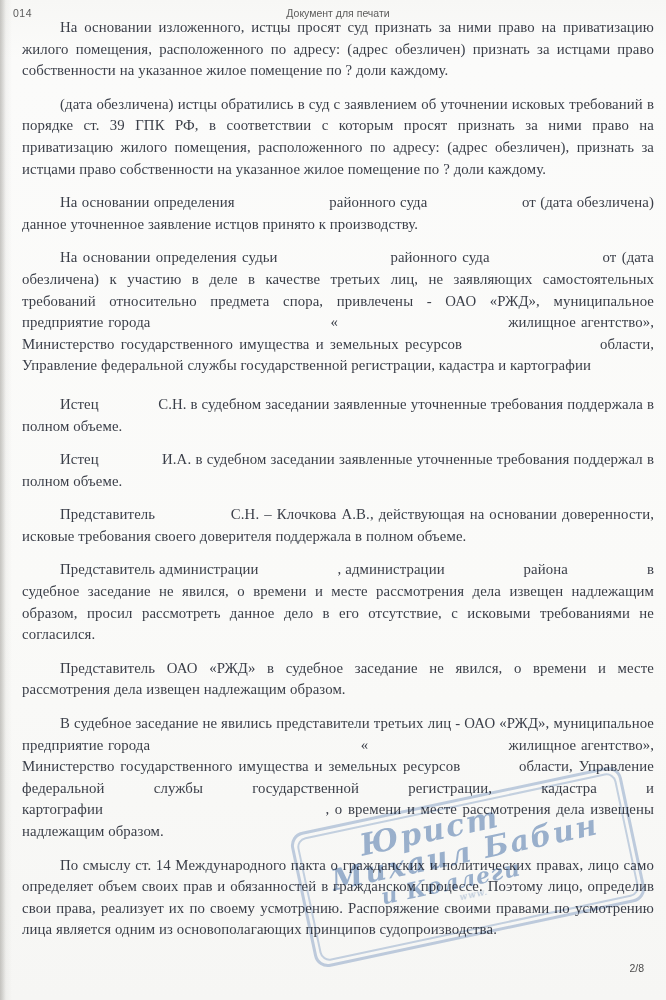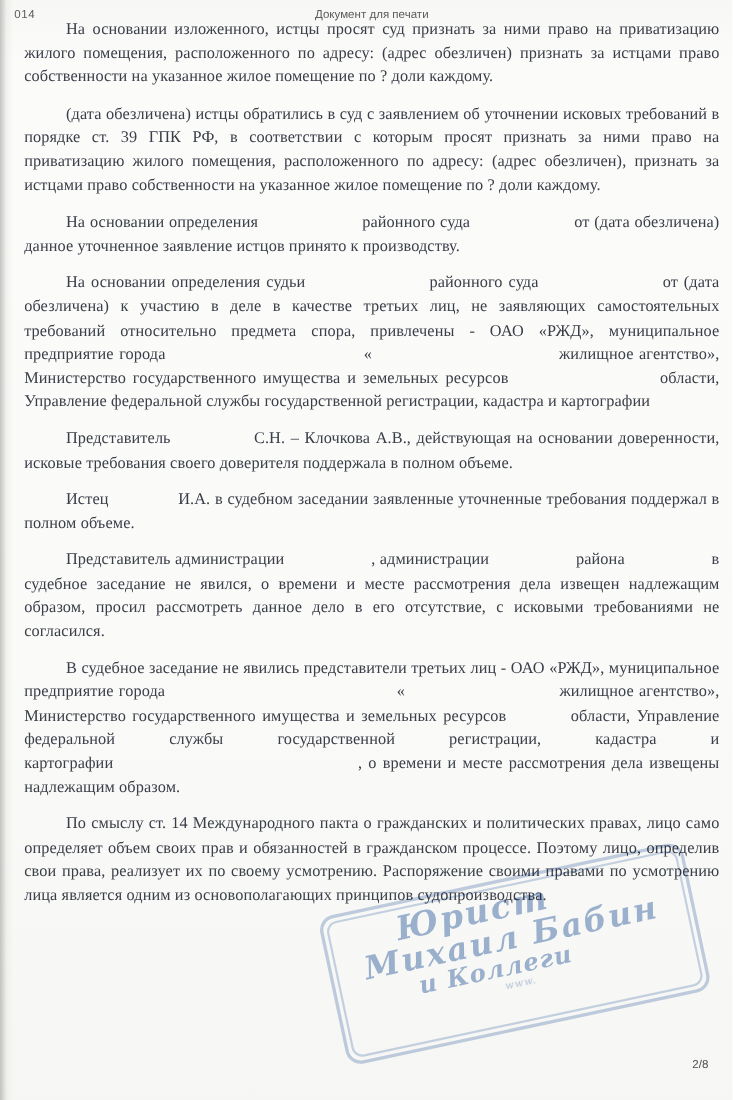--- a/index.html
+++ b/index.html
@@ -66,23 +66,25 @@
   <div class="print-header">
     <span class="ph-left">014</span>
     <span class="ph-title">Документ для печати</span>
   </div>
 
   <div class="doc">
     <p>На основании изложенного, истцы просят суд признать за ними право на приватизацию жилого помещения, расположенного по адресу: (адрес обезличен) признать за истцами право собственности на указанное жилое помещение по ? доли каждому.</p>
     <p>(дата обезличена) истцы обратились в суд с заявлением об уточнении исковых требований в порядке ст. 39 ГПК РФ, в соответствии с которым просят признать за ними право на приватизацию жилого помещения, расположенного по адресу: (адрес обезличен), признать за истцами право собственности на указанное жилое помещение по ? доли каждому.</p>
     <p>На основании определения&nbsp;&nbsp;&nbsp;&nbsp;&nbsp;&nbsp;&nbsp;&nbsp;&nbsp;&nbsp;&nbsp;&nbsp;&nbsp;&nbsp;&nbsp;&nbsp;&nbsp;&nbsp;&nbsp;&nbsp;&nbsp;&nbsp;районного суда&nbsp;&nbsp;&nbsp;&nbsp;&nbsp;&nbsp;&nbsp;&nbsp;&nbsp;&nbsp;&nbsp;&nbsp;&nbsp;&nbsp;&nbsp;&nbsp;&nbsp;&nbsp;&nbsp;&nbsp;&nbsp;&nbsp;от (дата обезличена) данное уточненное заявление истцов принято к производству.</p>
     <p>На основании определения судьи&nbsp;&nbsp;&nbsp;&nbsp;&nbsp;&nbsp;&nbsp;&nbsp;&nbsp;&nbsp;&nbsp;&nbsp;&nbsp;&nbsp;&nbsp;&nbsp;&nbsp;&nbsp;&nbsp;&nbsp;&nbsp;районного суда&nbsp;&nbsp;&nbsp;&nbsp;&nbsp;&nbsp;&nbsp;&nbsp;&nbsp;&nbsp;&nbsp;&nbsp;&nbsp;&nbsp;&nbsp;&nbsp;&nbsp;&nbsp;&nbsp;&nbsp;&nbsp;от (дата обезличена) к участию в деле в качестве третьих лиц, не заявляющих самостоятельных требований относительно предмета спора, привлечены - ОАО «РЖД», муниципальное предприятие города&nbsp;&nbsp;&nbsp;&nbsp;&nbsp;&nbsp;&nbsp;&nbsp;&nbsp;&nbsp;&nbsp;&nbsp;&nbsp;&nbsp;&nbsp;&nbsp;&nbsp;&nbsp;&nbsp;&nbsp;&nbsp;&nbsp;&nbsp;&nbsp;&nbsp;&nbsp;&nbsp;&nbsp;&nbsp;&nbsp;&nbsp;&nbsp;&nbsp;&nbsp;&nbsp;&nbsp;«&nbsp;&nbsp;&nbsp;&nbsp;&nbsp;&nbsp;&nbsp;&nbsp;&nbsp;&nbsp;&nbsp;&nbsp;&nbsp;&nbsp;&nbsp;&nbsp;&nbsp;&nbsp;&nbsp;&nbsp;&nbsp;&nbsp;&nbsp;&nbsp;&nbsp;&nbsp;&nbsp;&nbsp;&nbsp;&nbsp;&nbsp;&nbsp;&nbsp;&nbsp;жилищное агентство», Министерство государственного имущества и земельных ресурсов&nbsp;&nbsp;&nbsp;&nbsp;&nbsp;&nbsp;&nbsp;&nbsp;&nbsp;&nbsp;&nbsp;&nbsp;&nbsp;&nbsp;&nbsp;&nbsp;&nbsp;&nbsp;&nbsp;&nbsp;&nbsp;&nbsp;области, Управление федеральной службы государственной регистрации, кадастра и картографии</p>
+    <p class="gap-top">Истец&nbsp;&nbsp;&nbsp;&nbsp;&nbsp;&nbsp;&nbsp;&nbsp;&nbsp;&nbsp;&nbsp;&nbsp;&nbsp;&nbsp;&nbsp;С.Н. в судебном заседании заявленные уточненные требования поддержала в полном объеме.</p>
+    <p>Истец&nbsp;&nbsp;&nbsp;&nbsp;&nbsp;&nbsp;&nbsp;&nbsp;&nbsp;&nbsp;&nbsp;&nbsp;&nbsp;&nbsp;&nbsp;И.А. в судебном заседании заявленные уточненные требования поддержал в полном объеме.</p>
     <p>Представитель&nbsp;&nbsp;&nbsp;&nbsp;&nbsp;&nbsp;&nbsp;&nbsp;&nbsp;&nbsp;&nbsp;&nbsp;&nbsp;&nbsp;&nbsp;С.Н. – Клочкова А.В., действующая на основании доверенности, исковые требования своего доверителя поддержала в полном объеме.</p>
-    <p>Истец&nbsp;&nbsp;&nbsp;&nbsp;&nbsp;&nbsp;&nbsp;&nbsp;&nbsp;&nbsp;&nbsp;&nbsp;&nbsp;&nbsp;&nbsp;И.А. в судебном заседании заявленные уточненные требования поддержал в полном объеме.</p>
     <p>Представитель администрации&nbsp;&nbsp;&nbsp;&nbsp;&nbsp;&nbsp;&nbsp;&nbsp;&nbsp;&nbsp;&nbsp;&nbsp;&nbsp;&nbsp;&nbsp;&nbsp;&nbsp;&nbsp;&nbsp;&nbsp;, администрации&nbsp;&nbsp;&nbsp;&nbsp;&nbsp;&nbsp;&nbsp;&nbsp;&nbsp;&nbsp;&nbsp;&nbsp;&nbsp;&nbsp;&nbsp;&nbsp;&nbsp;&nbsp;&nbsp;&nbsp;района&nbsp;&nbsp;&nbsp;&nbsp;&nbsp;&nbsp;&nbsp;&nbsp;&nbsp;&nbsp;&nbsp;&nbsp;&nbsp;&nbsp;&nbsp;&nbsp;&nbsp;&nbsp;&nbsp;&nbsp;в судебное заседание не явился, о времени и месте рассмотрения дела извещен надлежащим образом, просил рассмотреть данное дело в его отсутствие, с исковыми требованиями не согласился.</p>
+    <p>Представитель ОАО «РЖД» в судебное заседание не явился, о времени и месте рассмотрения дела извещен надлежащим образом.</p>
     <p>В судебное заседание не явились представители третьих лиц - ОАО «РЖД», муниципальное предприятие города&nbsp;&nbsp;&nbsp;&nbsp;&nbsp;&nbsp;&nbsp;&nbsp;&nbsp;&nbsp;&nbsp;&nbsp;&nbsp;&nbsp;&nbsp;&nbsp;&nbsp;&nbsp;&nbsp;&nbsp;&nbsp;&nbsp;&nbsp;&nbsp;&nbsp;&nbsp;&nbsp;&nbsp;&nbsp;&nbsp;&nbsp;&nbsp;&nbsp;&nbsp;&nbsp;&nbsp;&nbsp;&nbsp;&nbsp;&nbsp;&nbsp;&nbsp;&nbsp;&nbsp;&nbsp;«&nbsp;&nbsp;&nbsp;&nbsp;&nbsp;&nbsp;&nbsp;&nbsp;&nbsp;&nbsp;&nbsp;&nbsp;&nbsp;&nbsp;&nbsp;&nbsp;&nbsp;&nbsp;&nbsp;&nbsp;&nbsp;&nbsp;&nbsp;&nbsp;&nbsp;&nbsp;&nbsp;&nbsp;&nbsp;&nbsp;жилищное агентство», Министерство государственного имущества и земельных ресурсов&nbsp;&nbsp;&nbsp;&nbsp;&nbsp;&nbsp;&nbsp;&nbsp;&nbsp;&nbsp;области, Управление федеральной службы государственной регистрации, кадастра и картографии&nbsp;&nbsp;&nbsp;&nbsp;&nbsp;&nbsp;&nbsp;&nbsp;&nbsp;&nbsp;&nbsp;&nbsp;&nbsp;&nbsp;&nbsp;&nbsp;&nbsp;&nbsp;&nbsp;&nbsp;&nbsp;&nbsp;&nbsp;&nbsp;&nbsp;&nbsp;&nbsp;&nbsp;&nbsp;&nbsp;&nbsp;&nbsp;&nbsp;&nbsp;&nbsp;&nbsp;&nbsp;&nbsp;&nbsp;&nbsp;, о времени и месте рассмотрения дела извещены надлежащим образом.</p>
     <p>По смыслу ст. 14 Международного пакта о гражданских и политических правах, лицо само определяет объем своих прав и обязанностей в гражданском процессе. Поэтому лицо, определив свои права, реализует их по своему усмотрению. Распоряжение своими правами по усмотрению лица является одним из основополагающих принципов судопроизводства.</p>
   </div>
 
   <div class="stamp">
     <div class="s1">Юрист</div>
     <div class="s2">Михаил Бабин</div>
     <div class="s3">и Коллеги</div>
     <div class="s4">www.</div>
   </div>

